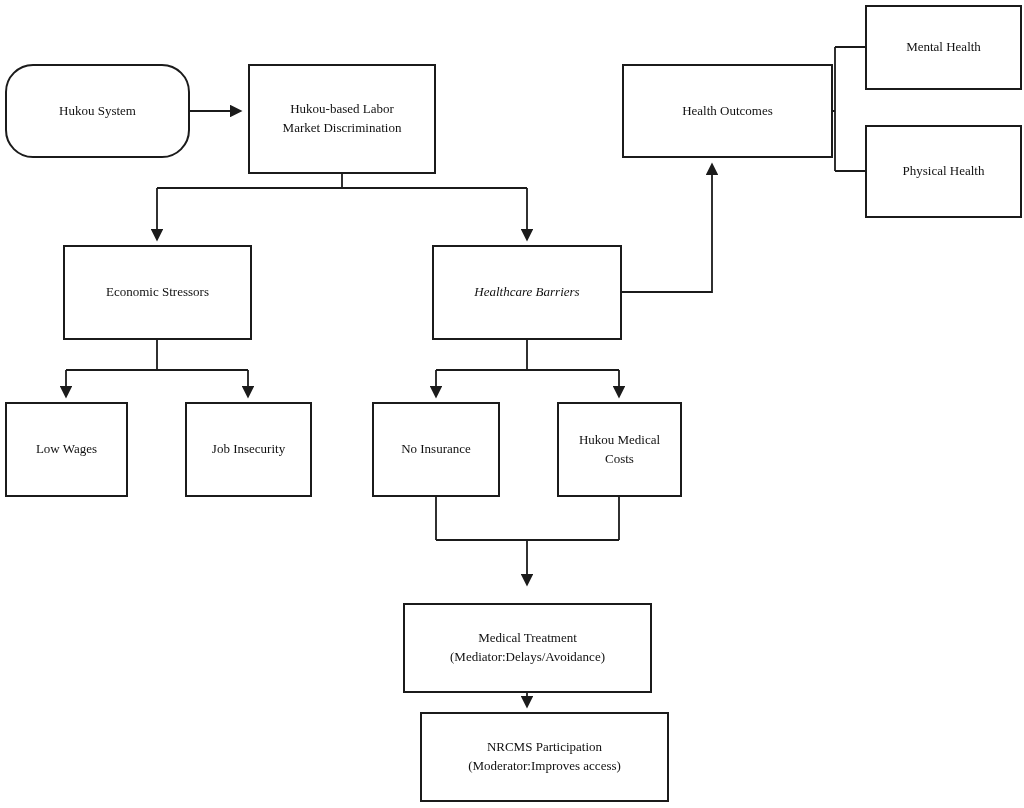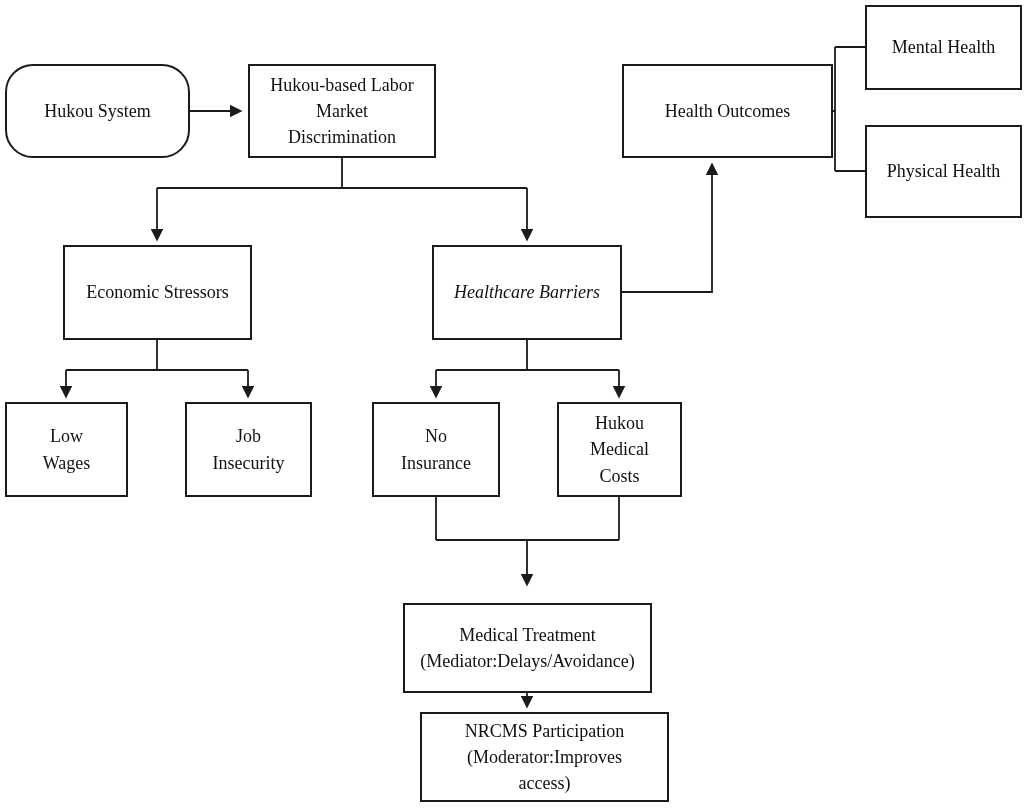--- a/index.html
+++ b/index.html
@@ -25,30 +25,30 @@
   .node {
     position: absolute;
     box-sizing: border-box;
     border: 2px solid #1b1b1b;
     background: #ffffff;
     display: flex;
     align-items: center;
     justify-content: center;
     text-align: center;
     color: #111111;
-    font-size: 18px;
+    font-size: 13px;
     line-height: 1.45;
     padding: 4px 18px;
   }
   .node .label {
     white-space: pre-line;
   }
   
   #n-hukou          { left: 5px;   top: 64px;  width: 185px; height: 94px; border-radius: 28px; }
-  #n-labor          { left: 248px; top: 64px;  width: 188px; height: 94px; }
+  #n-labor          { left: 248px; top: 64px;  width: 188px; height: 110px; }
   #n-outcomes       { left: 622px; top: 64px;  width: 211px; height: 94px; }
   #n-mental         { left: 865px; top: 5px;   width: 157px; height: 85px; }
   #n-physical       { left: 865px; top: 125px; width: 157px; height: 93px; }
   #n-economic       { left: 63px;  top: 245px; width: 189px; height: 95px; }
   #n-barriers       { left: 432px; top: 245px; width: 190px; height: 95px; font-style: italic; }
   #n-lowwages       { left: 5px;   top: 402px; width: 123px; height: 95px; }
   #n-jobinsec       { left: 185px; top: 402px; width: 127px; height: 95px; }
   #n-noins          { left: 372px; top: 402px; width: 128px; height: 95px; }
   #n-highcost       { left: 557px; top: 402px; width: 125px; height: 95px; }
   #n-treatment      { left: 403px; top: 603px; width: 249px; height: 90px; }

